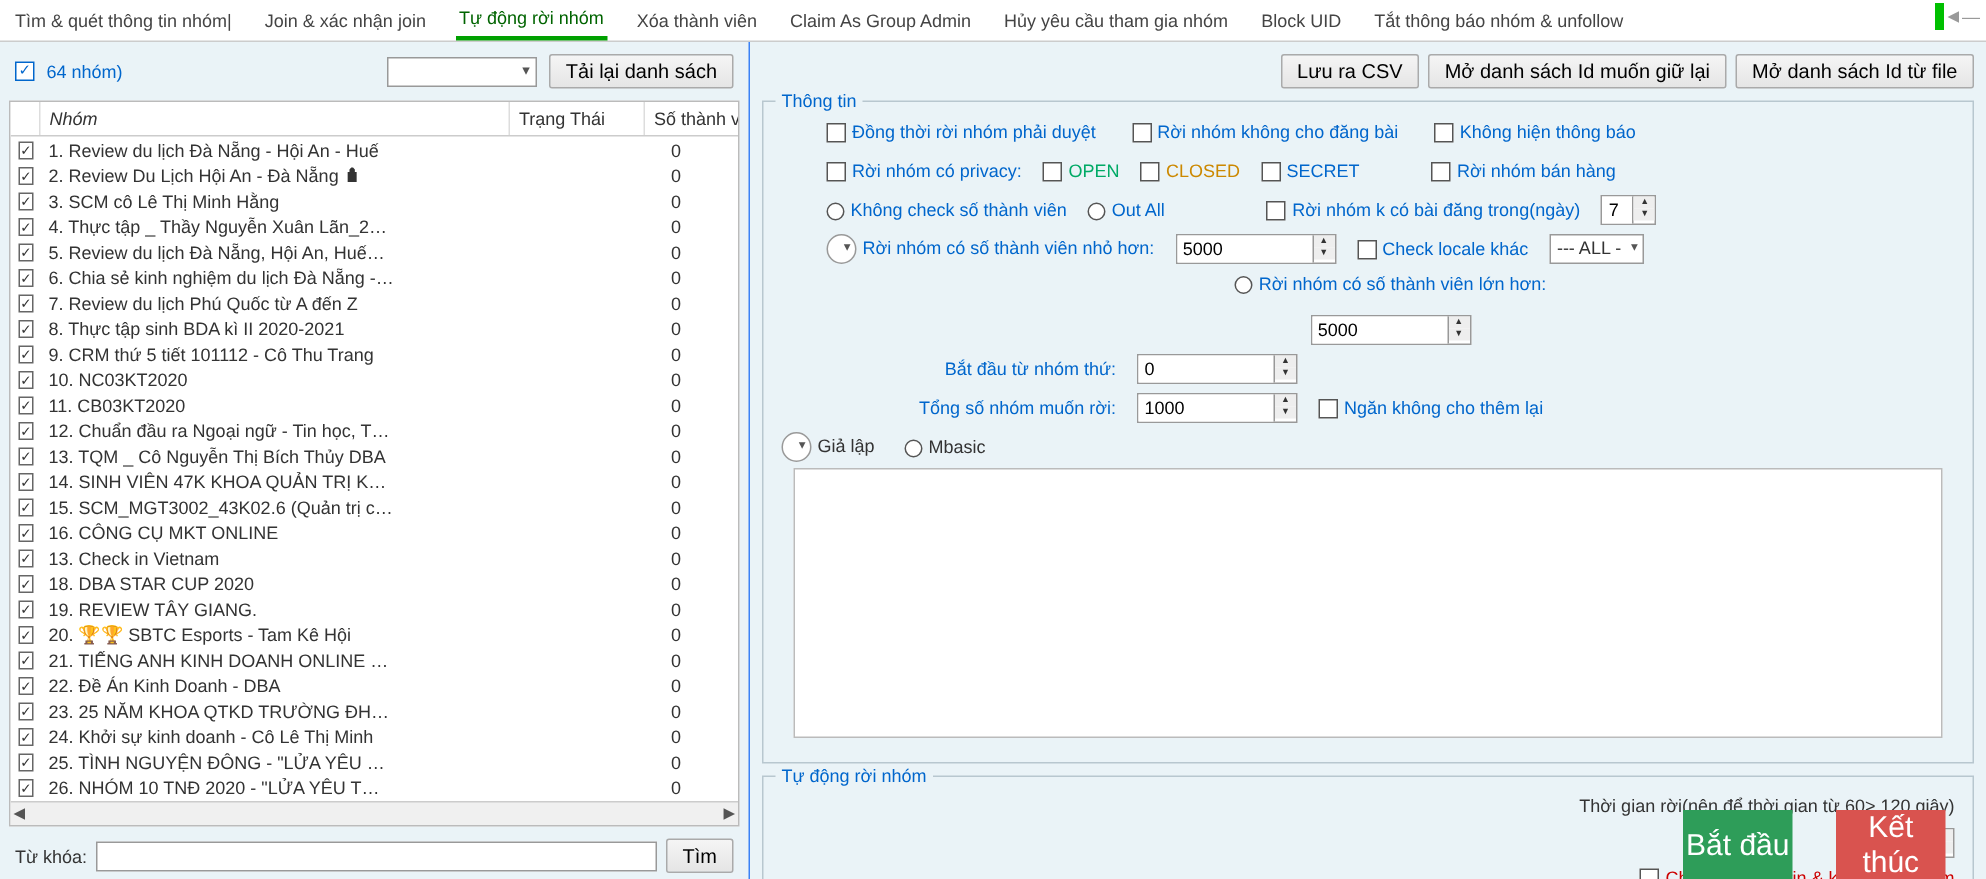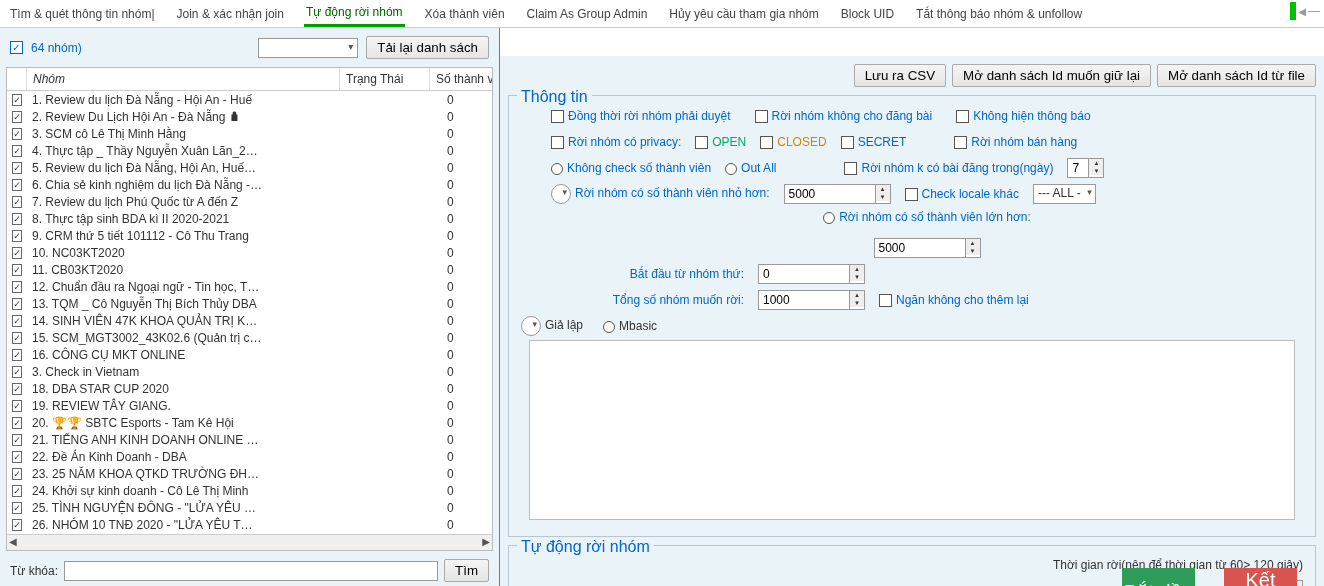--- a/index.html
+++ b/index.html
@@ -176,42 +176,41 @@
     height: 20px;
     border: 1px solid #999;
     background: #fff;
     padding: 1px 4px;
   }
 
   .right-panel {
     flex: 1;
     position: relative;
     background: #eaf3f7;
-    margin-top: 28px;
   }
   .top-buttons {
     display: flex;
     justify-content: flex-end;
     gap: 6px;
     padding: 8px;
   }
   .group {
     border: 1px solid #b8c7cf;
     margin: 0 8px 8px 8px;
     padding: 10px 12px 8px;
     position: relative;
     background: #eaf3f7;
   }
   .group-title {
     position: absolute;
     top: -8px; left: 8px;
     background: #eaf3f7;
     padding: 0 4px;
     color: #0066cc;
-    font-size: 16px;
+    font-size: 12px;
   }
   .frow {
     display: flex;
     align-items: center;
     gap: 10px;
     margin-bottom: 6px;
     min-height: 20px;
   }
   .frow .lbl { color: #0066cc; }
   .chk2 {
@@ -471,21 +470,21 @@
               <span class="rchk checked"></span>
             </div>
             <div class="cell c2">16. CÔNG CỤ MKT ONLINE</div>
             <div class="cell c3"></div>
             <div class="cell c4">0</div>
           </div>
           <div class="row">
             <div class="cell c1">
               <span class="rchk checked"></span>
             </div>
-            <div class="cell c2">3. Check in Vietnam</div>
+            <div class="cell c2">13. Check in Vietnam</div>
             <div class="cell c3"></div>
             <div class="cell c4">0</div>
           </div>
           <div class="row">
             <div class="cell c1">
               <span class="rchk checked"></span>
             </div>
             <div class="cell c2">18. DBA STAR CUP 2020</div>
             <div class="cell c3"></div>
             <div class="cell c4">0</div>

